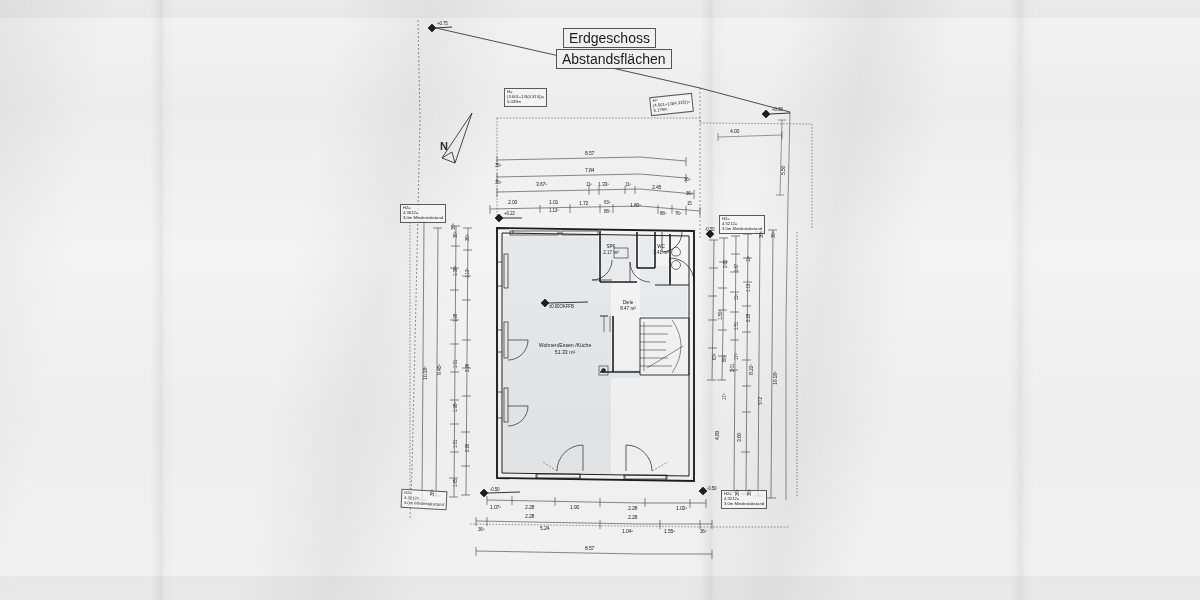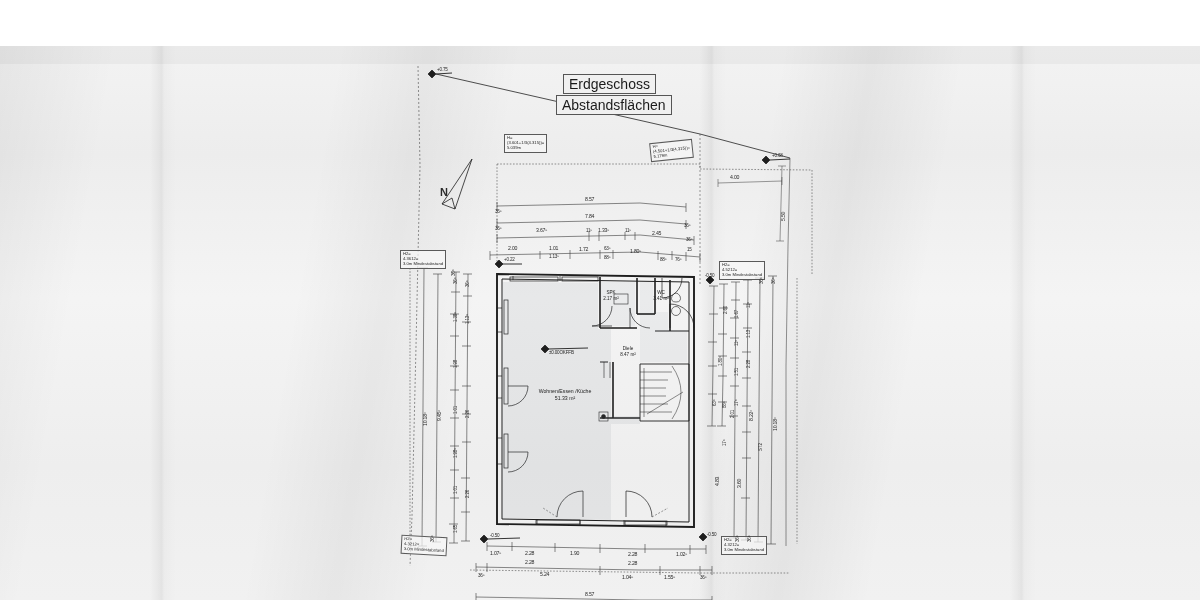--- a/index.html
+++ b/index.html
@@ -1,17 +1,17 @@
 <!DOCTYPE html>
 <html><head>
 <meta charset="utf-8">
 <style>
   html,body{margin:0;padding:0;background:#ffffff;}
   body{width:1200px;height:600px;overflow:hidden;font-family:"Liberation Sans",sans-serif;}
-  #sheet{position:relative;width:1200px;height:468px;background:#ffffff;margin-top:46px;}
+  #sheet{position:relative;width:1200px;height:468px;background:#ffffff;}
   
   .paper{position:absolute;left:0;top:0;width:1200px;height:600px;
     background:
       linear-gradient(100deg, rgba(0,0,0,0.05) 0%, rgba(0,0,0,0.0) 9%, rgba(0,0,0,0.0) 26%, rgba(0,0,0,0.045) 33%, rgba(0,0,0,0.0) 40%, rgba(0,0,0,0.0) 60%, rgba(0,0,0,0.05) 67%, rgba(0,0,0,0.0) 74%),
       linear-gradient(180deg,#f3f3f3 0%,#ededed 18%,#f4f4f4 42%,#eeeeee 70%,#f2f2f2 100%);
   }
   .vcrease{position:absolute;top:0;height:600px;width:26px;
      background:linear-gradient(90deg,rgba(0,0,0,0) 0%,rgba(0,0,0,.055) 45%,rgba(0,0,0,.02) 55%,rgba(0,0,0,0) 100%);}
   .shade{position:absolute;background:rgba(0,0,0,0.035);}
   svg{position:absolute;left:0;top:0;}

